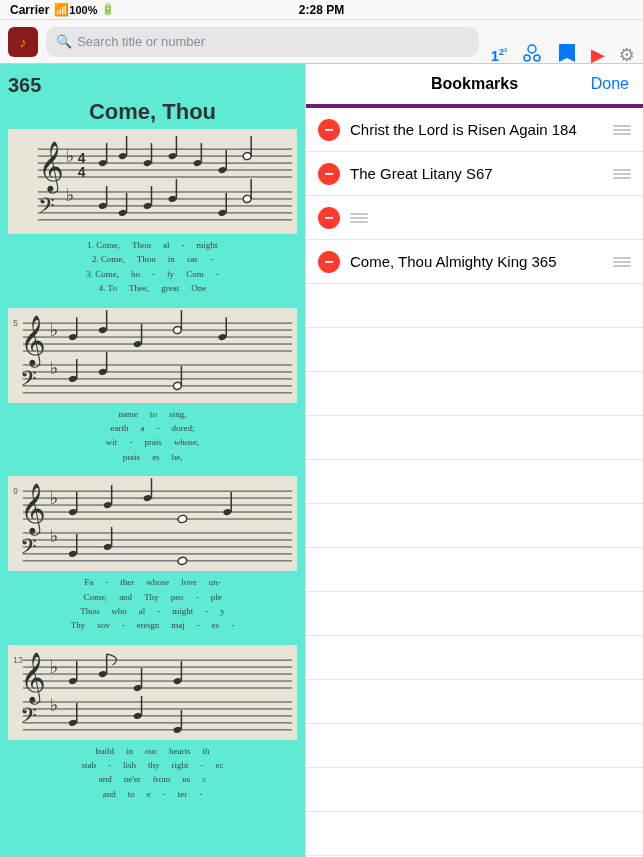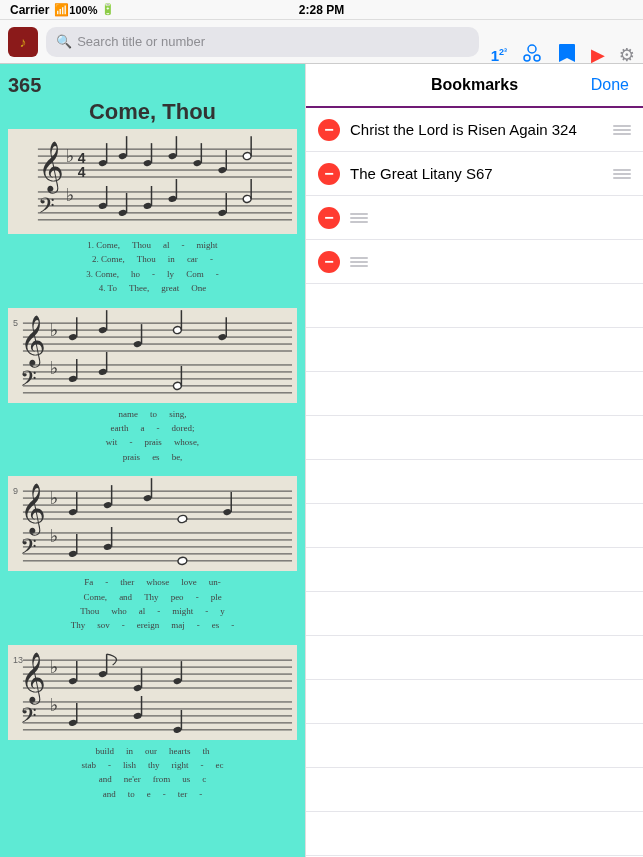--- a/index.html
+++ b/index.html
@@ -130,21 +130,21 @@
       background: white;
       border-left: 1px solid #ddd;
       display: flex;
       flex-direction: column;
     }
     .bookmarks-header {
       height: 44px;
       display: flex;
       align-items: center;
       justify-content: center;
-      border-bottom: 2px solid #701a75;
+      border-bottom: 4px solid #701a75;
       position: relative;
       background: white;
     }
     .bookmarks-title {
       font-size: 16px;
       font-weight: 600;
       color: #000;
     }
     .bookmarks-done {
       position: absolute;
@@ -454,21 +454,21 @@
     <div class="bookmarks-header">
       <span class="bookmarks-title">Bookmarks</span>
       <span class="bookmarks-done">Done</span>
     </div>
     <div class="bookmarks-list">
 
       <div class="bookmark-item">
         <div class="bookmark-delete">
           <span>−</span>
         </div>
-        <span class="bookmark-text">Christ the Lord is Risen Again 324</span>
+        <span class="bookmark-text">Christ the Lord is Risen Again 184</span>
         <div class="bookmark-drag">
           <div class="drag-line"></div>
           <div class="drag-line"></div>
           <div class="drag-line"></div>
         </div>
       </div>
 
       <div class="bookmark-item">
         <div class="bookmark-delete">
           <span>−</span>
@@ -489,20 +489,21 @@
           <div class="drag-line"></div>
           <div class="drag-line"></div>
           <div class="drag-line"></div>
         </div>
       </div>
 
       <div class="bookmark-item">
         <div class="bookmark-delete">
           <span>−</span>
         </div>
+        <span class="bookmark-text">Come, Thou Almighty King 365</span>
         <div class="bookmark-drag">
           <div class="drag-line"></div>
           <div class="drag-line"></div>
           <div class="drag-line"></div>
         </div>
       </div>
 
       <div class="empty-bookmark-item"></div>
       <div class="empty-bookmark-item"></div>
       <div class="empty-bookmark-item"></div>

